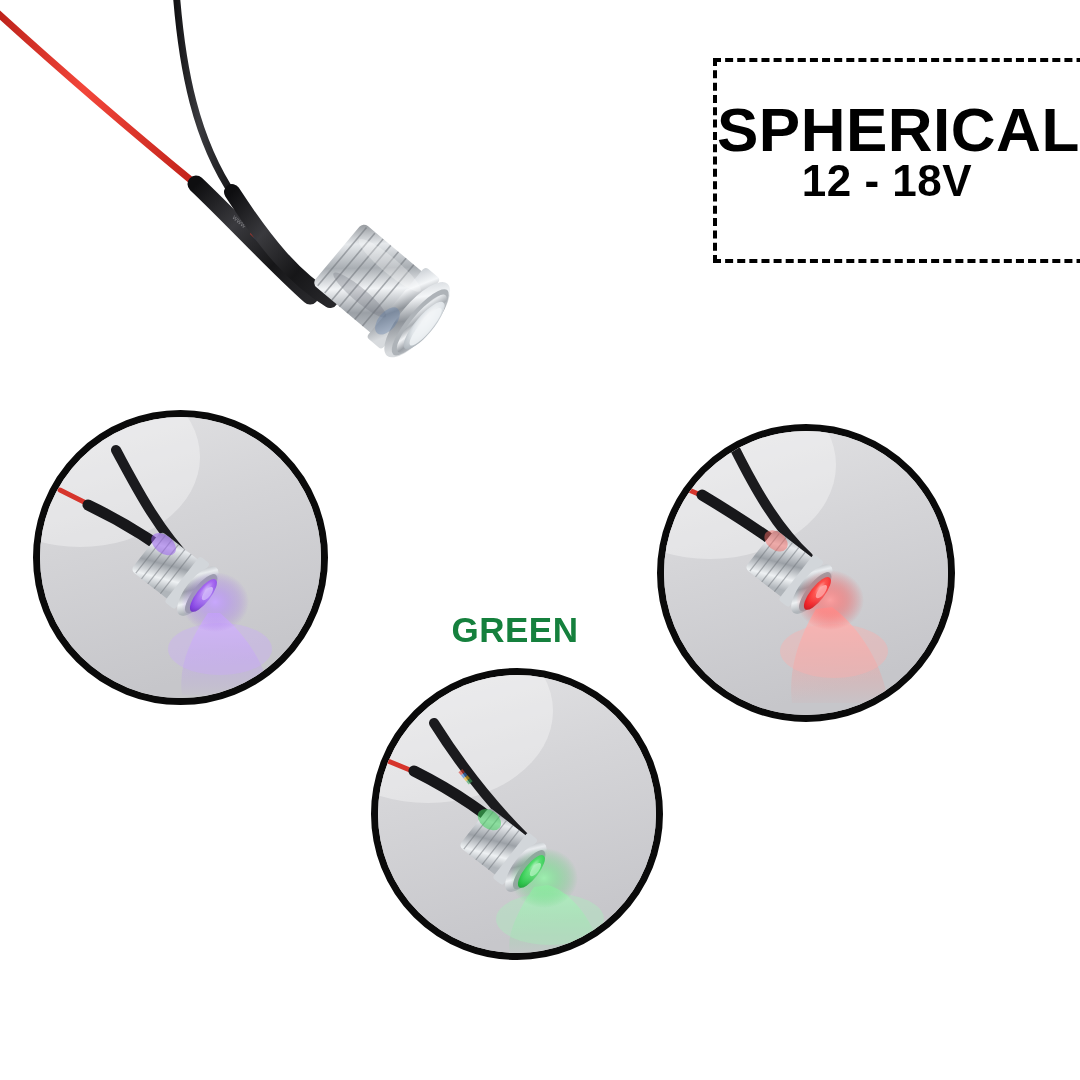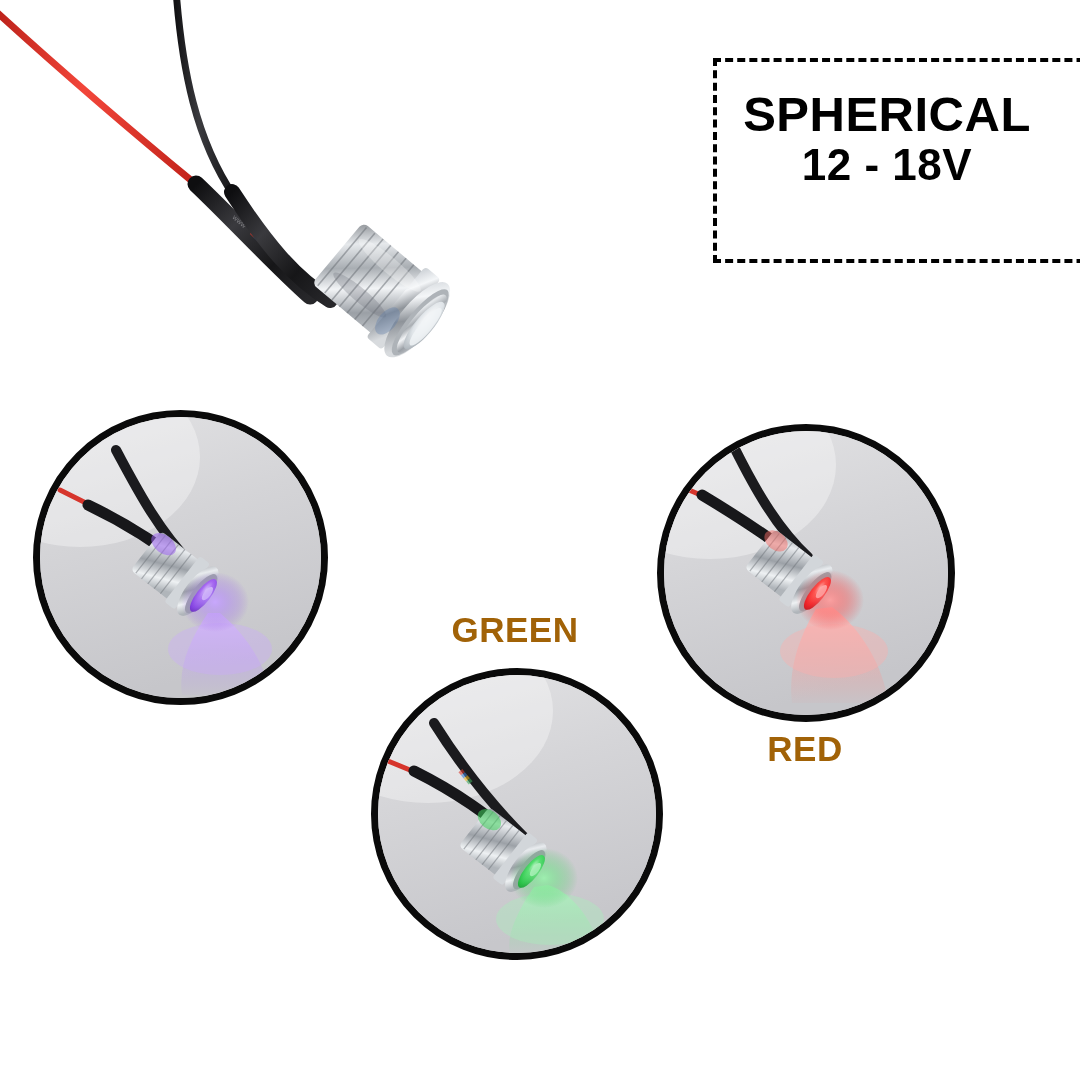--- a/index.html
+++ b/index.html
@@ -36,24 +36,25 @@
     position: absolute;
     left: 0;
     top: 26px;
     width: 340px;
     text-align: center;
     color: #000;
   }
   .title-l1, .title-l2 {
     font-family: "Liberation Sans", sans-serif;
     font-weight: bold;
-    font-size: 49px;
+    font-size: 62px;
     letter-spacing: 0.5px;
     line-height: 52px;
     white-space: nowrap;
+    margin-top: 16px;
   }
   .title-l3 {
     font-family: "Liberation Sans", sans-serif;
     font-weight: bold;
     font-size: 44px;
     letter-spacing: 0.5px;
     line-height: 46px;
     margin-top: 2px;
     white-space: nowrap;
   }
@@ -83,21 +84,21 @@
   .v-red   { left: 657px; top: 424px; width: 298px; height: 298px; }
   .v-green { left: 371px; top: 668px; width: 292px; height: 292px; }
 
   
   .caption {
     position: absolute;
     font-family: "Liberation Sans", sans-serif;
     font-weight: bold;
     font-size: 35px;
     letter-spacing: 0.5px;
-    color: #a16207;
+    color: #15803d;
     white-space: nowrap;
     text-align: center;
   }
   .cap-blue  { left: 80px;  top: 729px; width: 200px; }
   .cap-green { left: 425px; top: 610px; width: 180px; }
   .cap-red   { left: 715px; top: 729px; width: 180px; }
 </style>
 </head>
 <body>
 
@@ -387,15 +388,14 @@
         <rect x="-10" y="-29" width="13" height="58" rx="3" fill="#d2d6da"></rect>
         <ellipse cx="10" cy="0" rx="12" ry="30" fill="url(#rchrome)"></ellipse>
         <ellipse cx="14" cy="0" rx="8" ry="24" fill="#9ea3a9"></ellipse>
         <ellipse cx="17" cy="0" rx="7" ry="20" fill="url(#rled)"></ellipse>
         <ellipse cx="19" cy="-4" rx="3.4" ry="8" fill="#ffeceb" opacity="0.9"></ellipse>
         <ellipse cx="-48" cy="-16" rx="13" ry="9" fill="#f46a63" opacity="0.5"></ellipse>
       </g>
       <ellipse cx="166" cy="169" rx="34" ry="30" fill="url(#rglow)"></ellipse>
     </svg>
   </div>
-  <div class="caption cap-red">RED</div>
 
 </div>
 
 </body></html>

